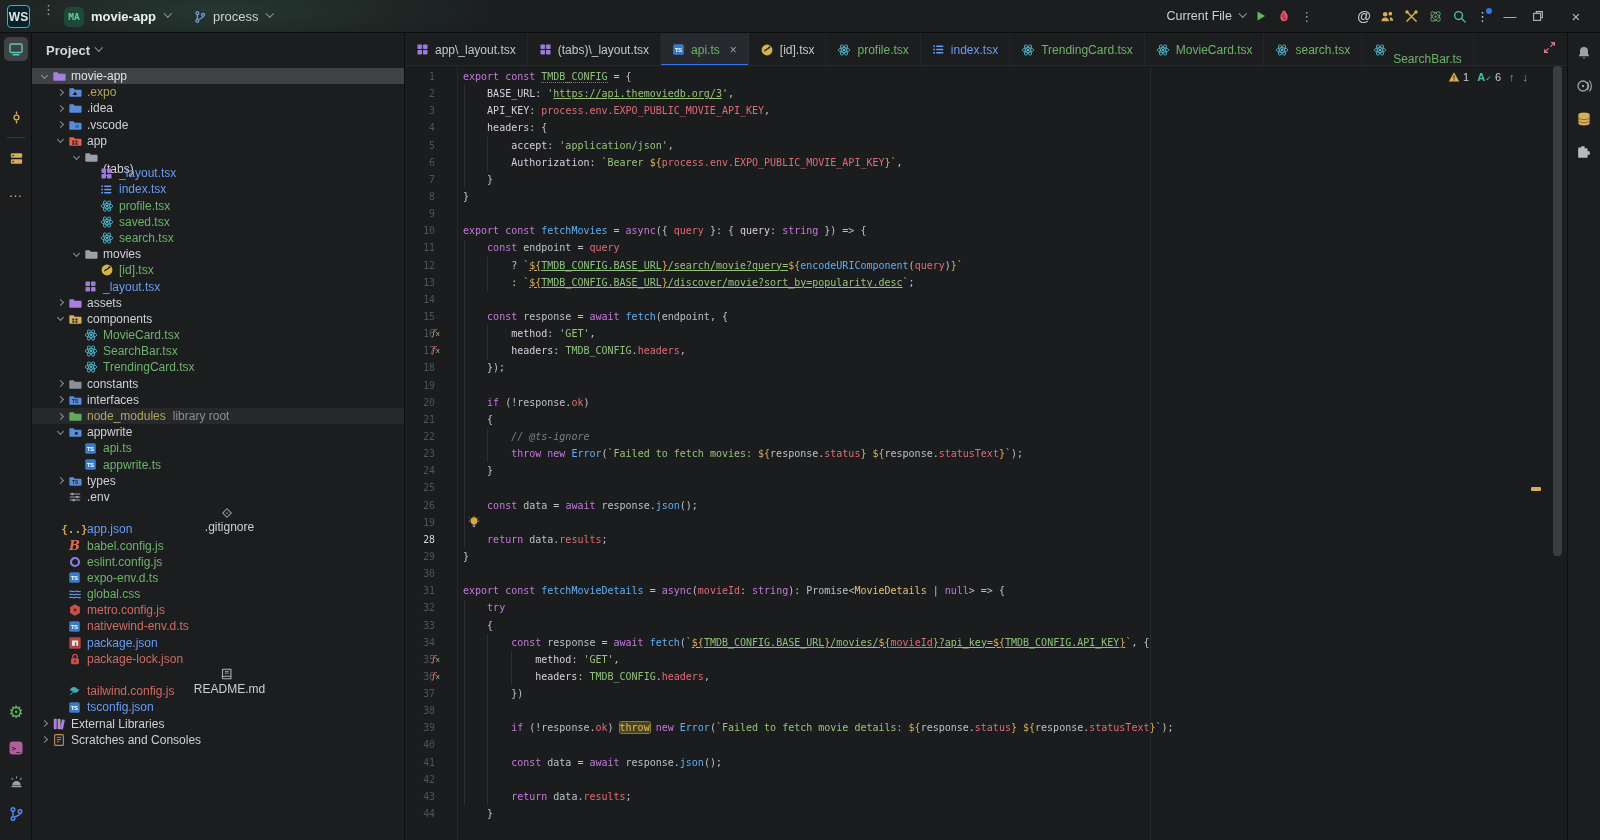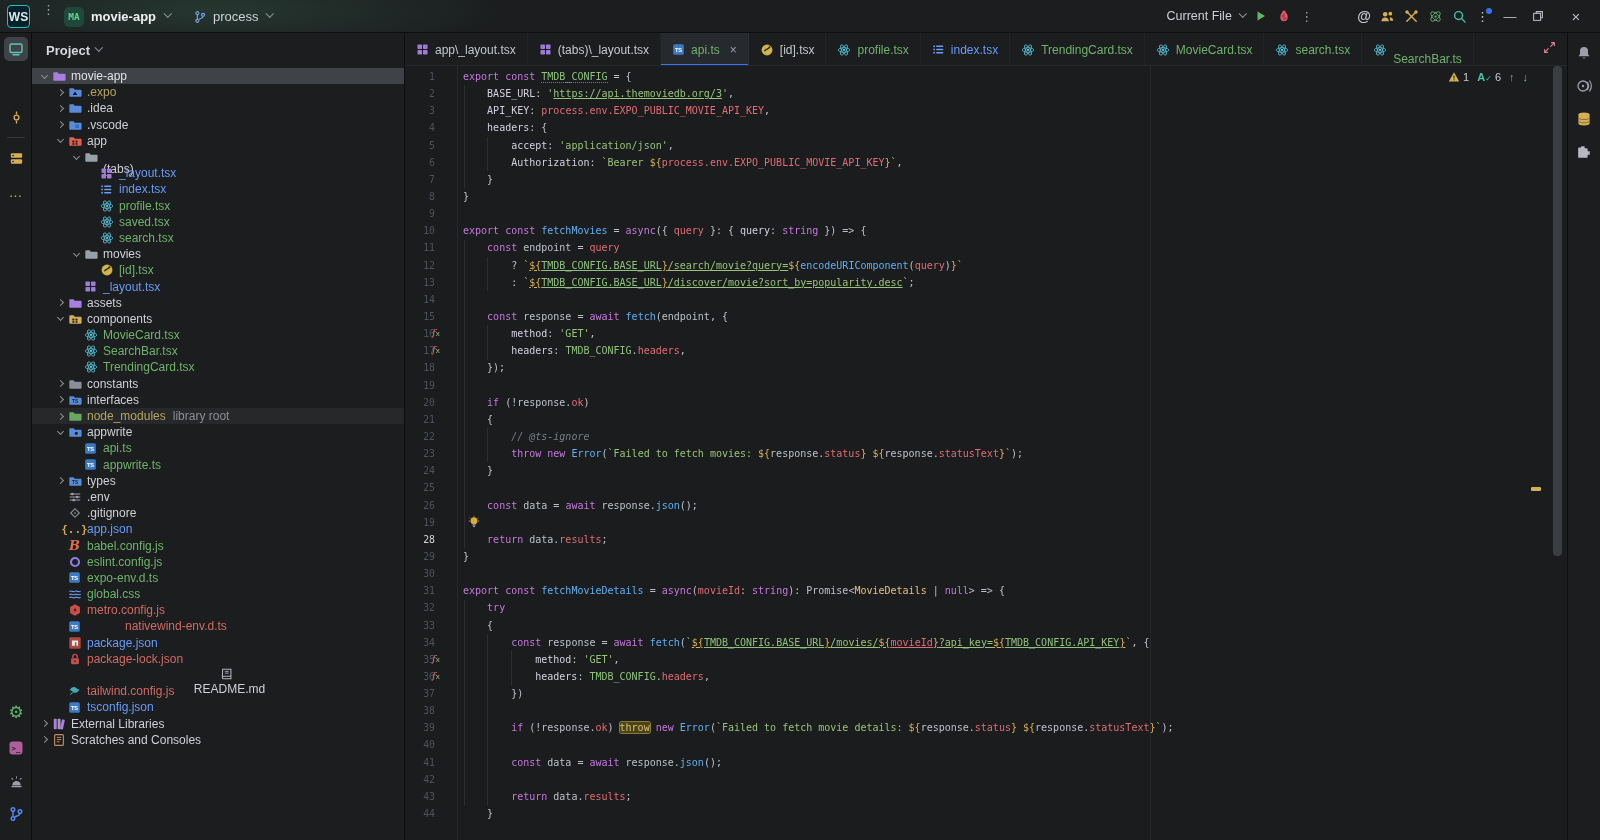--- a/index.html
+++ b/index.html
@@ -581,21 +581,21 @@
               </g>
               <g fill="#9da0a8">
                 <circle cx="5" cy="4.5" r="1.5"></circle>
                 <circle cx="10.5" cy="8" r="1.5"></circle>
                 <circle cx="6.5" cy="11.5" r="1.5"></circle>
               </g>
             </svg>
           </span>
           <span style="color: rgb(206, 208, 214);">.env</span>
         </div>
-        <div class="trow" style="padding-left: 22px;">
+        <div class="trow" style="padding-left: 22px; flex-direction: column;">
           <span class="arrow"></span>
           <span class="ticon">
             <svg width="14" height="14" viewBox="0 0 16 16" xmlns="http://www.w3.org/2000/svg">
               <rect x="4.6" y="4.6" width="6.8" height="6.8" fill="none" stroke="#8a8e96" stroke-width="1.3" transform="rotate(45 8 8)"></rect>
               <circle cx="8" cy="8" r="1" fill="#8a8e96"></circle>
             </svg>
           </span>
           <span style="color: rgb(206, 208, 214);">.gitignore</span>
         </div>
         <div class="trow" style="padding-left: 22px;">
@@ -655,21 +655,21 @@
           <span style="color: rgb(207, 107, 99);">metro.config.js</span>
         </div>
         <div class="trow" style="padding-left: 22px;">
           <span class="arrow"></span>
           <span class="ticon">
             <svg width="13" height="13" viewBox="0 0 16 16" xmlns="http://www.w3.org/2000/svg">
               <rect x="1.5" y="1.5" width="13" height="13" rx="2" fill="#3b7bc4"></rect>
               <text x="8" y="11.2" font-size="7" font-weight="bold" fill="#fff" text-anchor="middle" font-family="Liberation Sans,sans-serif">TS</text>
             </svg>
           </span>
-          <span style="color: rgb(207, 107, 99); margin-left: 38px;">nativewind-env.d.ts</span>
+          <span style="color: rgb(207, 107, 99);">nativewind-env.d.ts</span>
         </div>
         <div class="trow" style="padding-left: 22px;">
           <span class="arrow"></span>
           <span class="ticon">
             <svg width="14" height="14" viewBox="0 0 16 16" xmlns="http://www.w3.org/2000/svg">
               <rect x="1.5" y="1.5" width="13" height="13" rx="1.5" fill="#ad4742"></rect>
               <path d="M4.5 11V5h7v6h-2V7h-1.6v4z" fill="#f0e7e6"></path>
             </svg>
           </span>
           <span style="color: rgb(106, 155, 245);">package.json</span>

